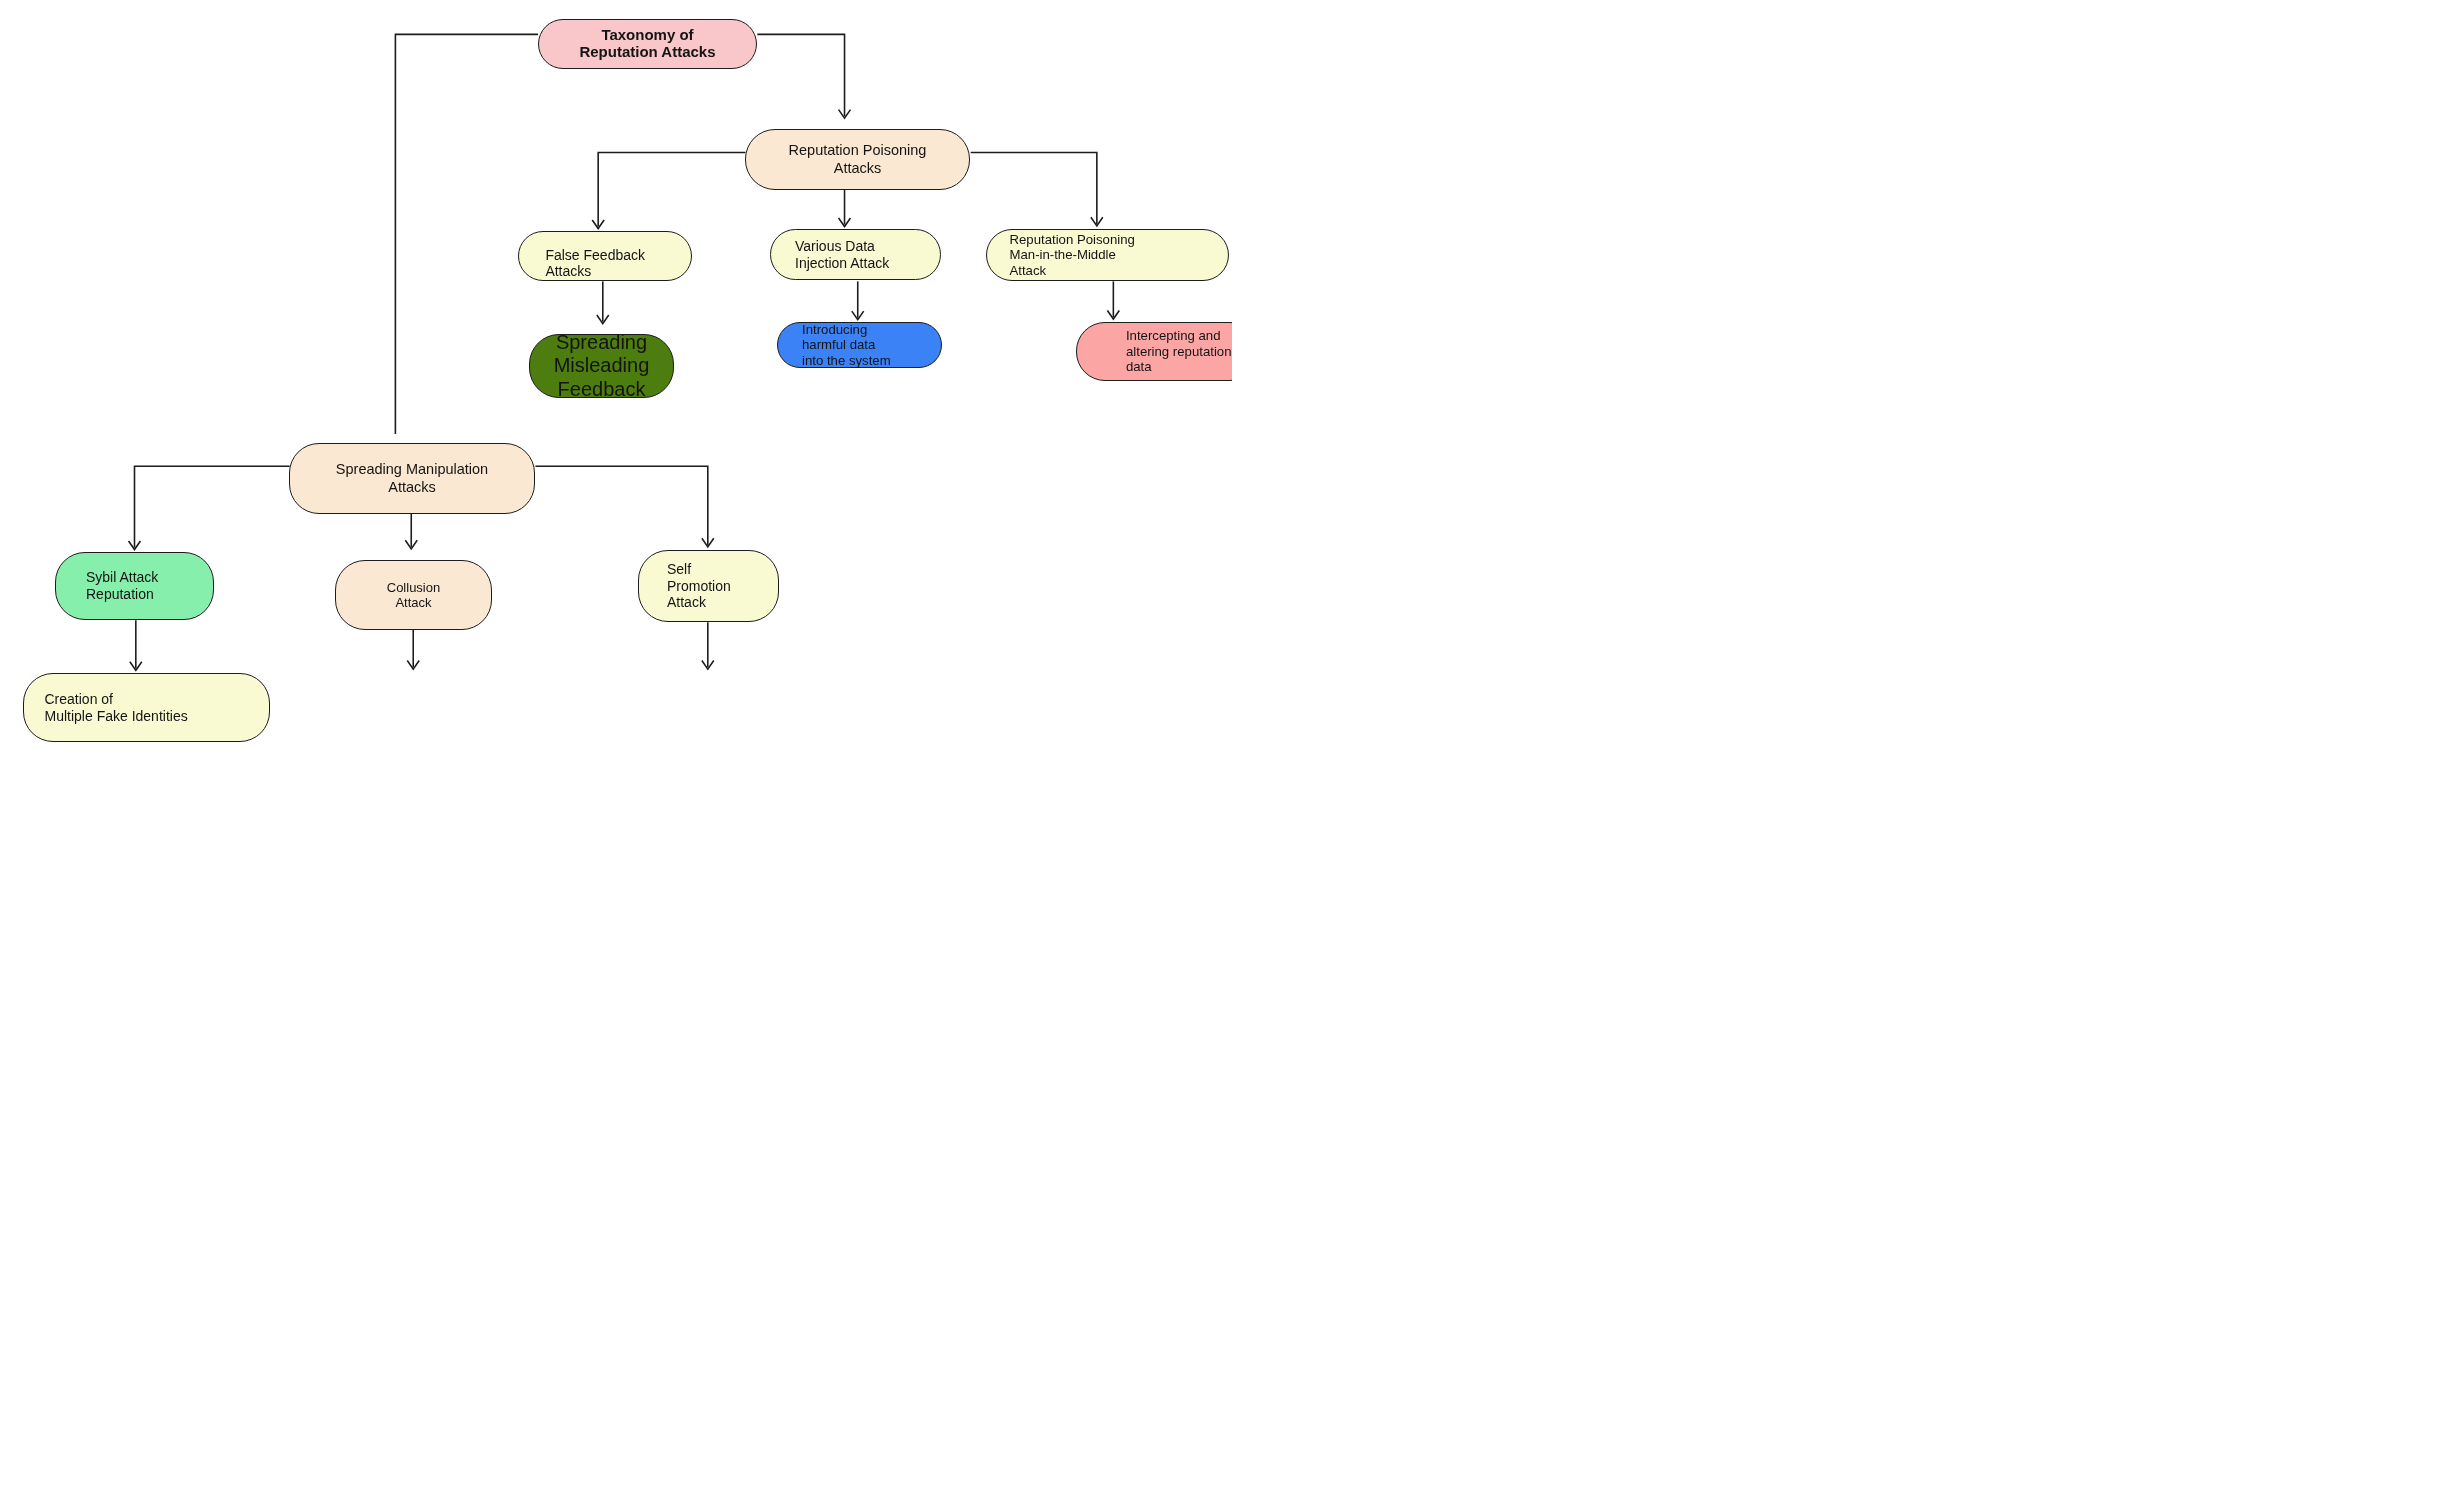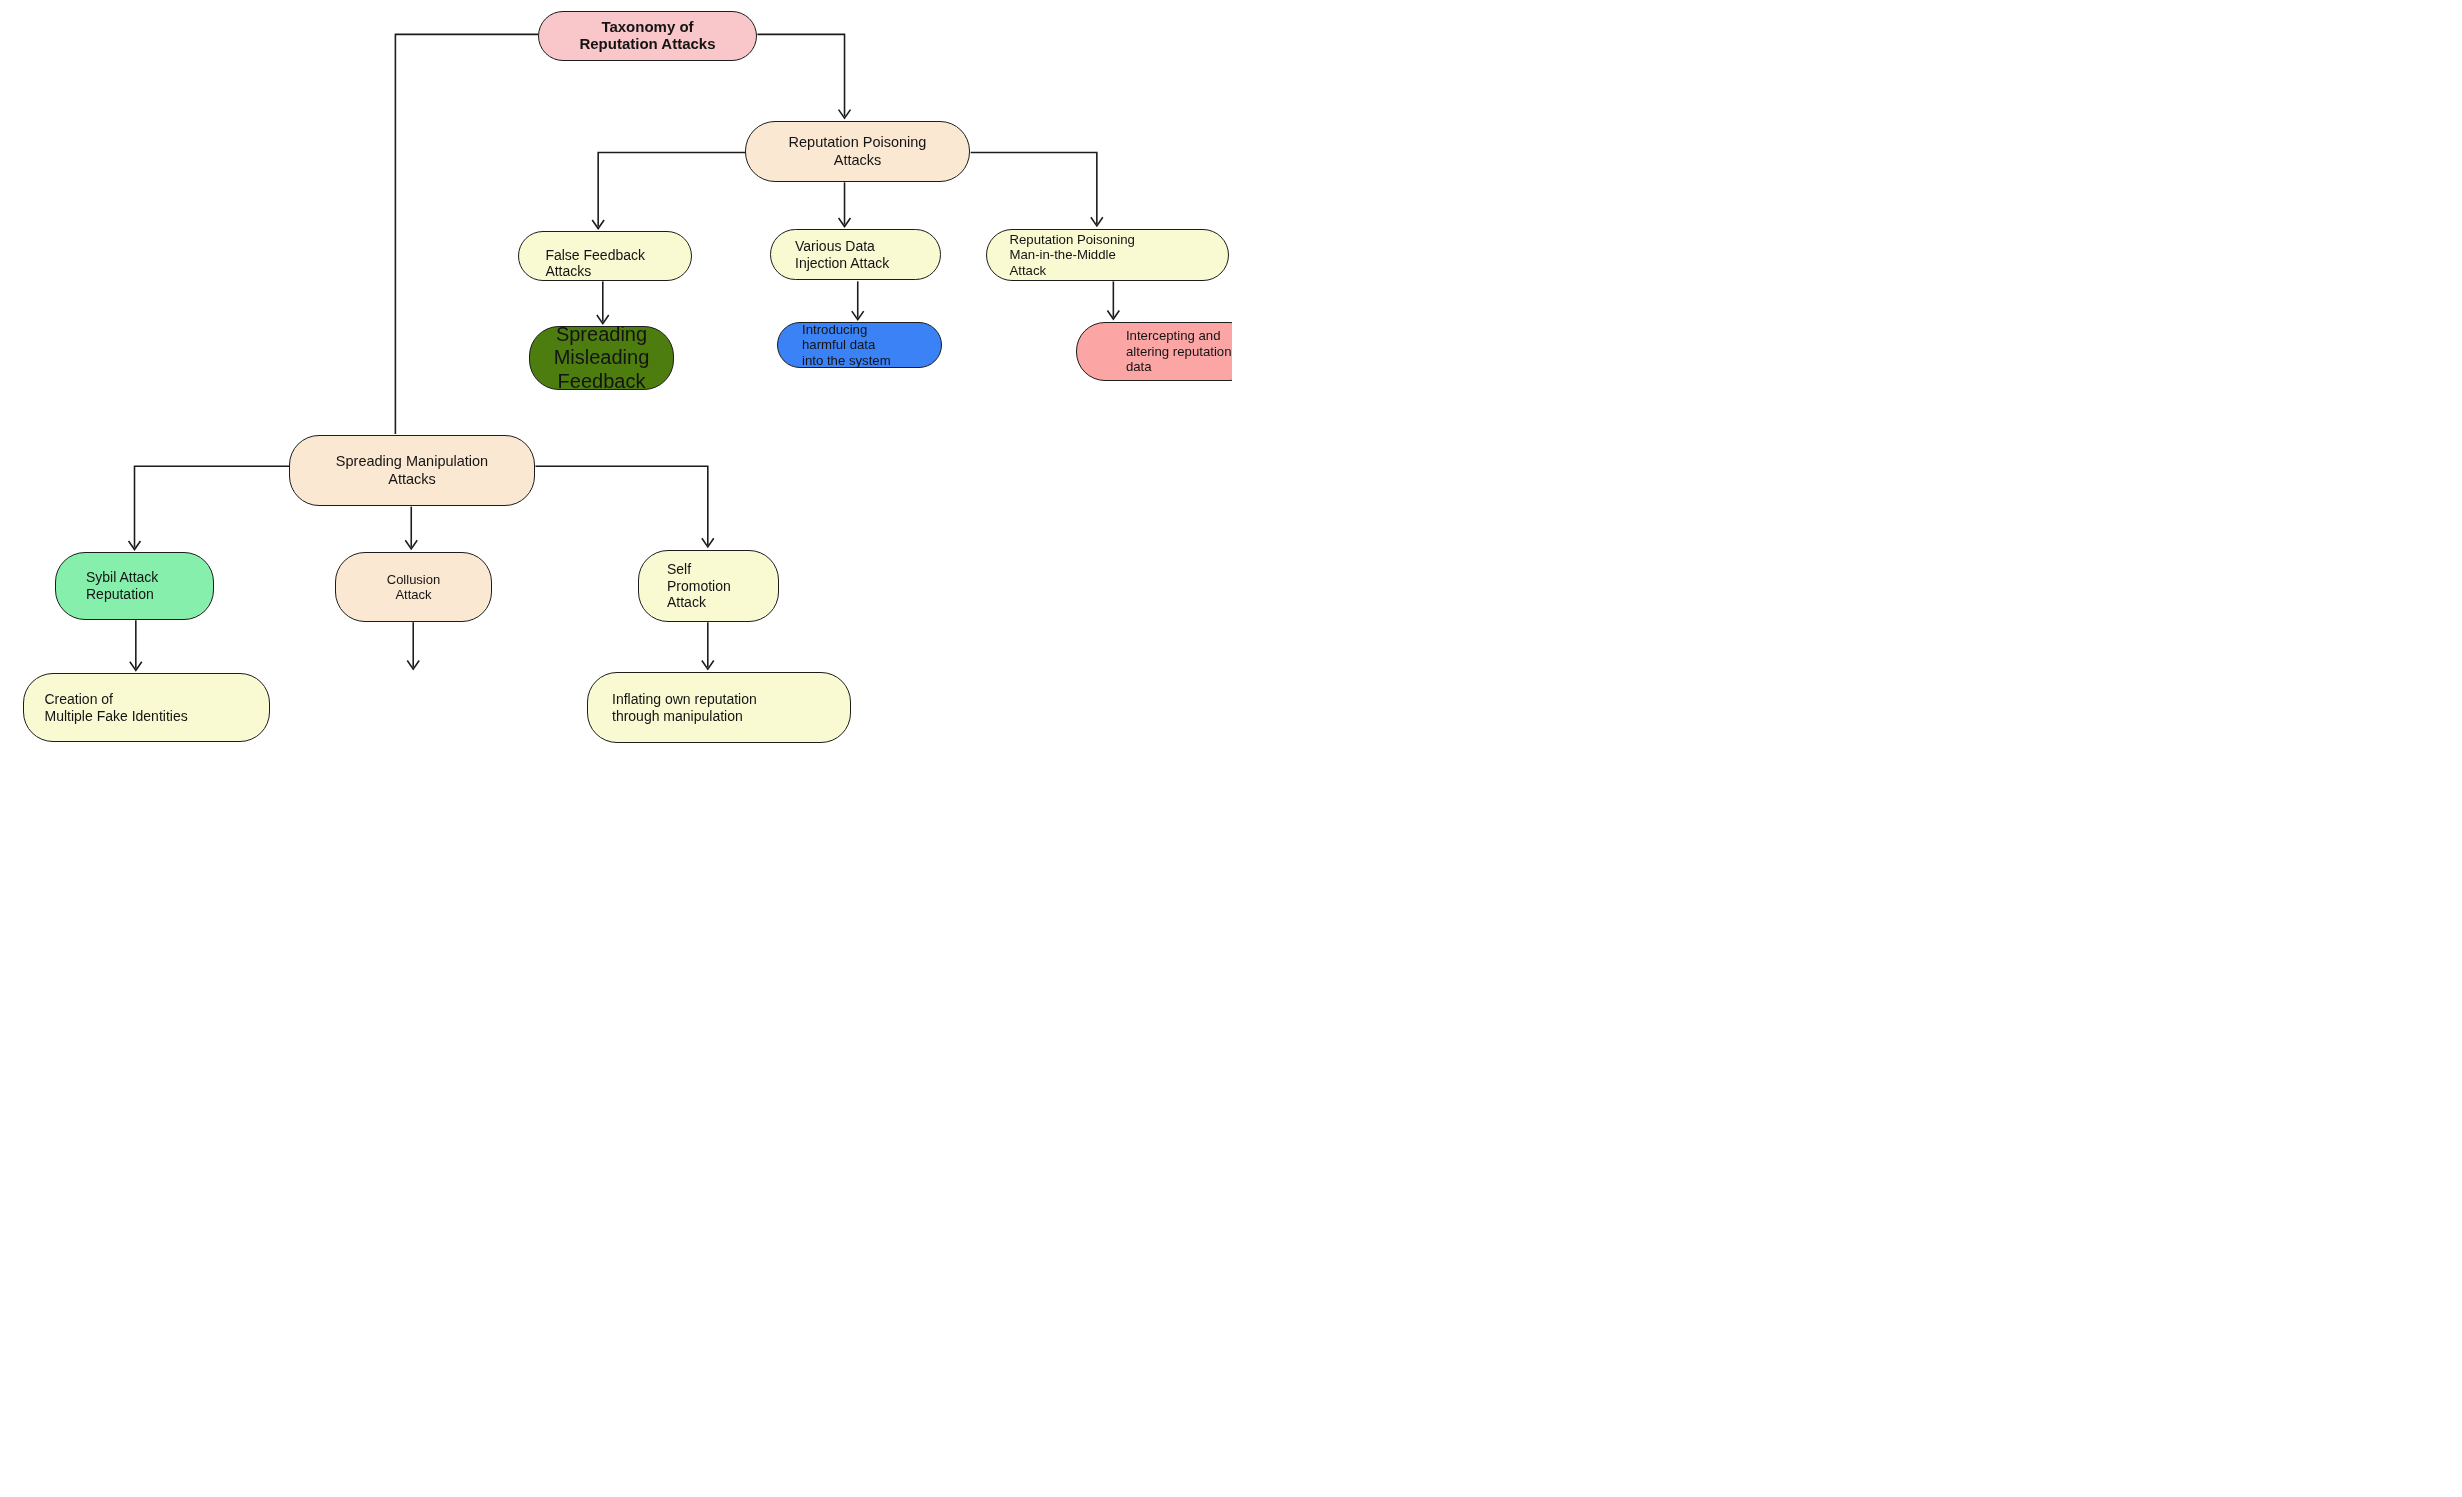--- a/index.html
+++ b/index.html
@@ -12,21 +12,21 @@
   }
   #edge-layer{position:absolute;left:0;top:0;width:1232px;height:749px;}
   .edge{fill:none;stroke:var(--line,#1c1c1c);stroke-width:2.4px;stroke-linecap:butt;stroke-linejoin:miter;}
   .node{
     position:absolute;box-sizing:border-box;
     border:1.7px solid var(--line,#1c1c1c);
     border-radius:30px;
     display:flex;align-items:center;
     color:#141414;
   }
-  .node.c{justify-content:center;text-align:center;}
+  .node.c{justify-content:center;text-align:center;margin-top:8px;}
   .node.l{justify-content:flex-start;text-align:left;}
   .node .lbl{white-space:pre-line;line-height:1.18;}
   .node.bold .lbl{font-weight:bold;line-height:1.12;}
 </style>
 </head>
 <body>
 
 <div id="canvas" style="background: rgb(255, 255, 255);">
 
   <svg id="edge-layer" viewBox="0 0 1864 1134" xmlns="http://www.w3.org/2000/svg">
@@ -137,19 +137,15 @@
   </div>
   <div class="node c" style="left: 335px; top: 552px; width: 157px; height: 70px; font-size: 13px; border-radius: 30px; background: rgb(251, 232, 210);">
     <span class="lbl">Collusion
 Attack</span>
   </div>
   <div class="node l" style="left: 638px; top: 550px; width: 141px; height: 72px; font-size: 14px; border-radius: 30px; padding-left: 28px; background: rgb(249, 249, 210);">
     <span class="lbl">Self
 Promotion
 Attack</span>
   </div>
-  <div class="node l" style="left: 587px; top: 672px; width: 264px; height: 71px; font-size: 14px; border-radius: 30px; padding-left: 24px; background: rgb(249, 249, 210);">
-    <span class="lbl">Inflating own reputation
-through manipulation</span>
-  </div>
 
 </div>
 
 
 </body></html>

